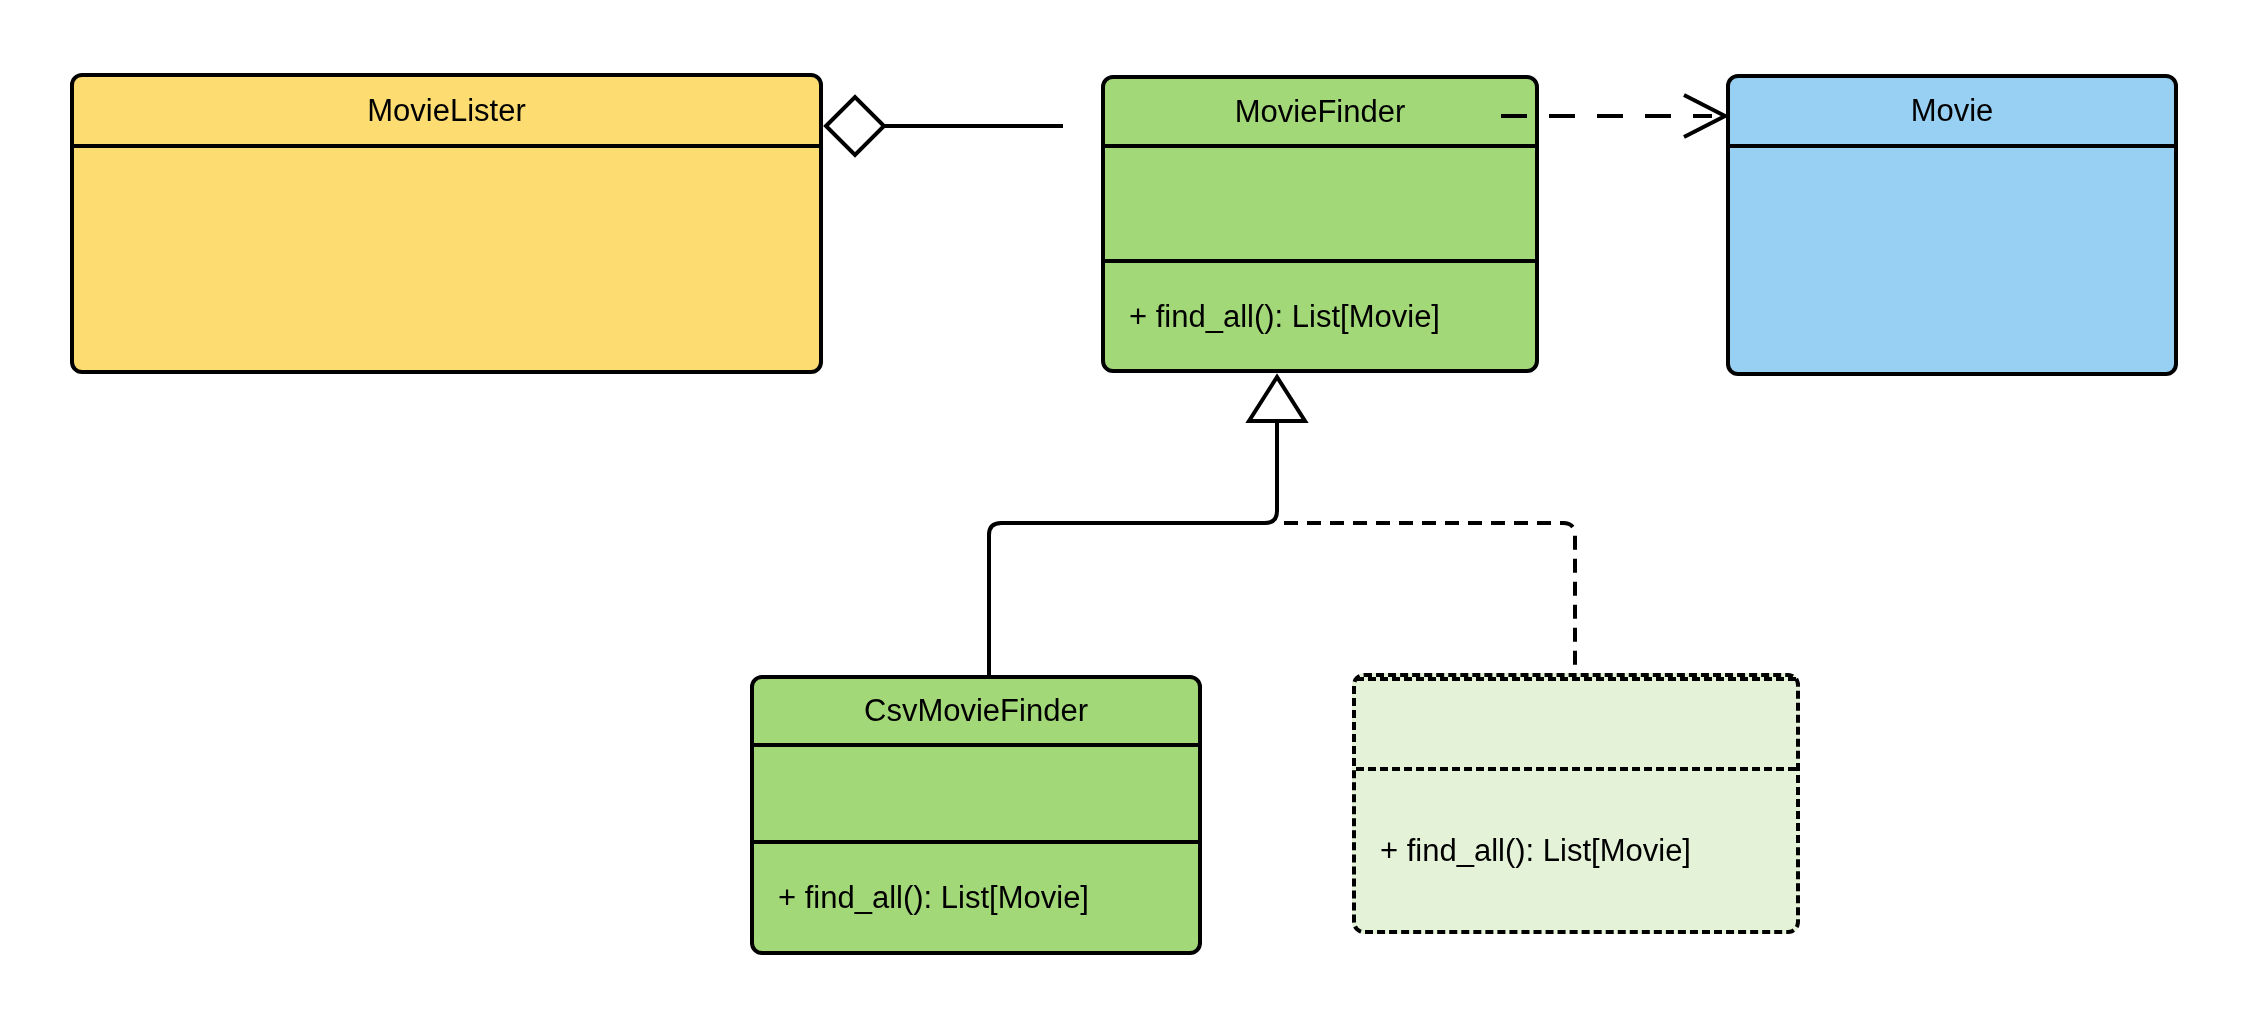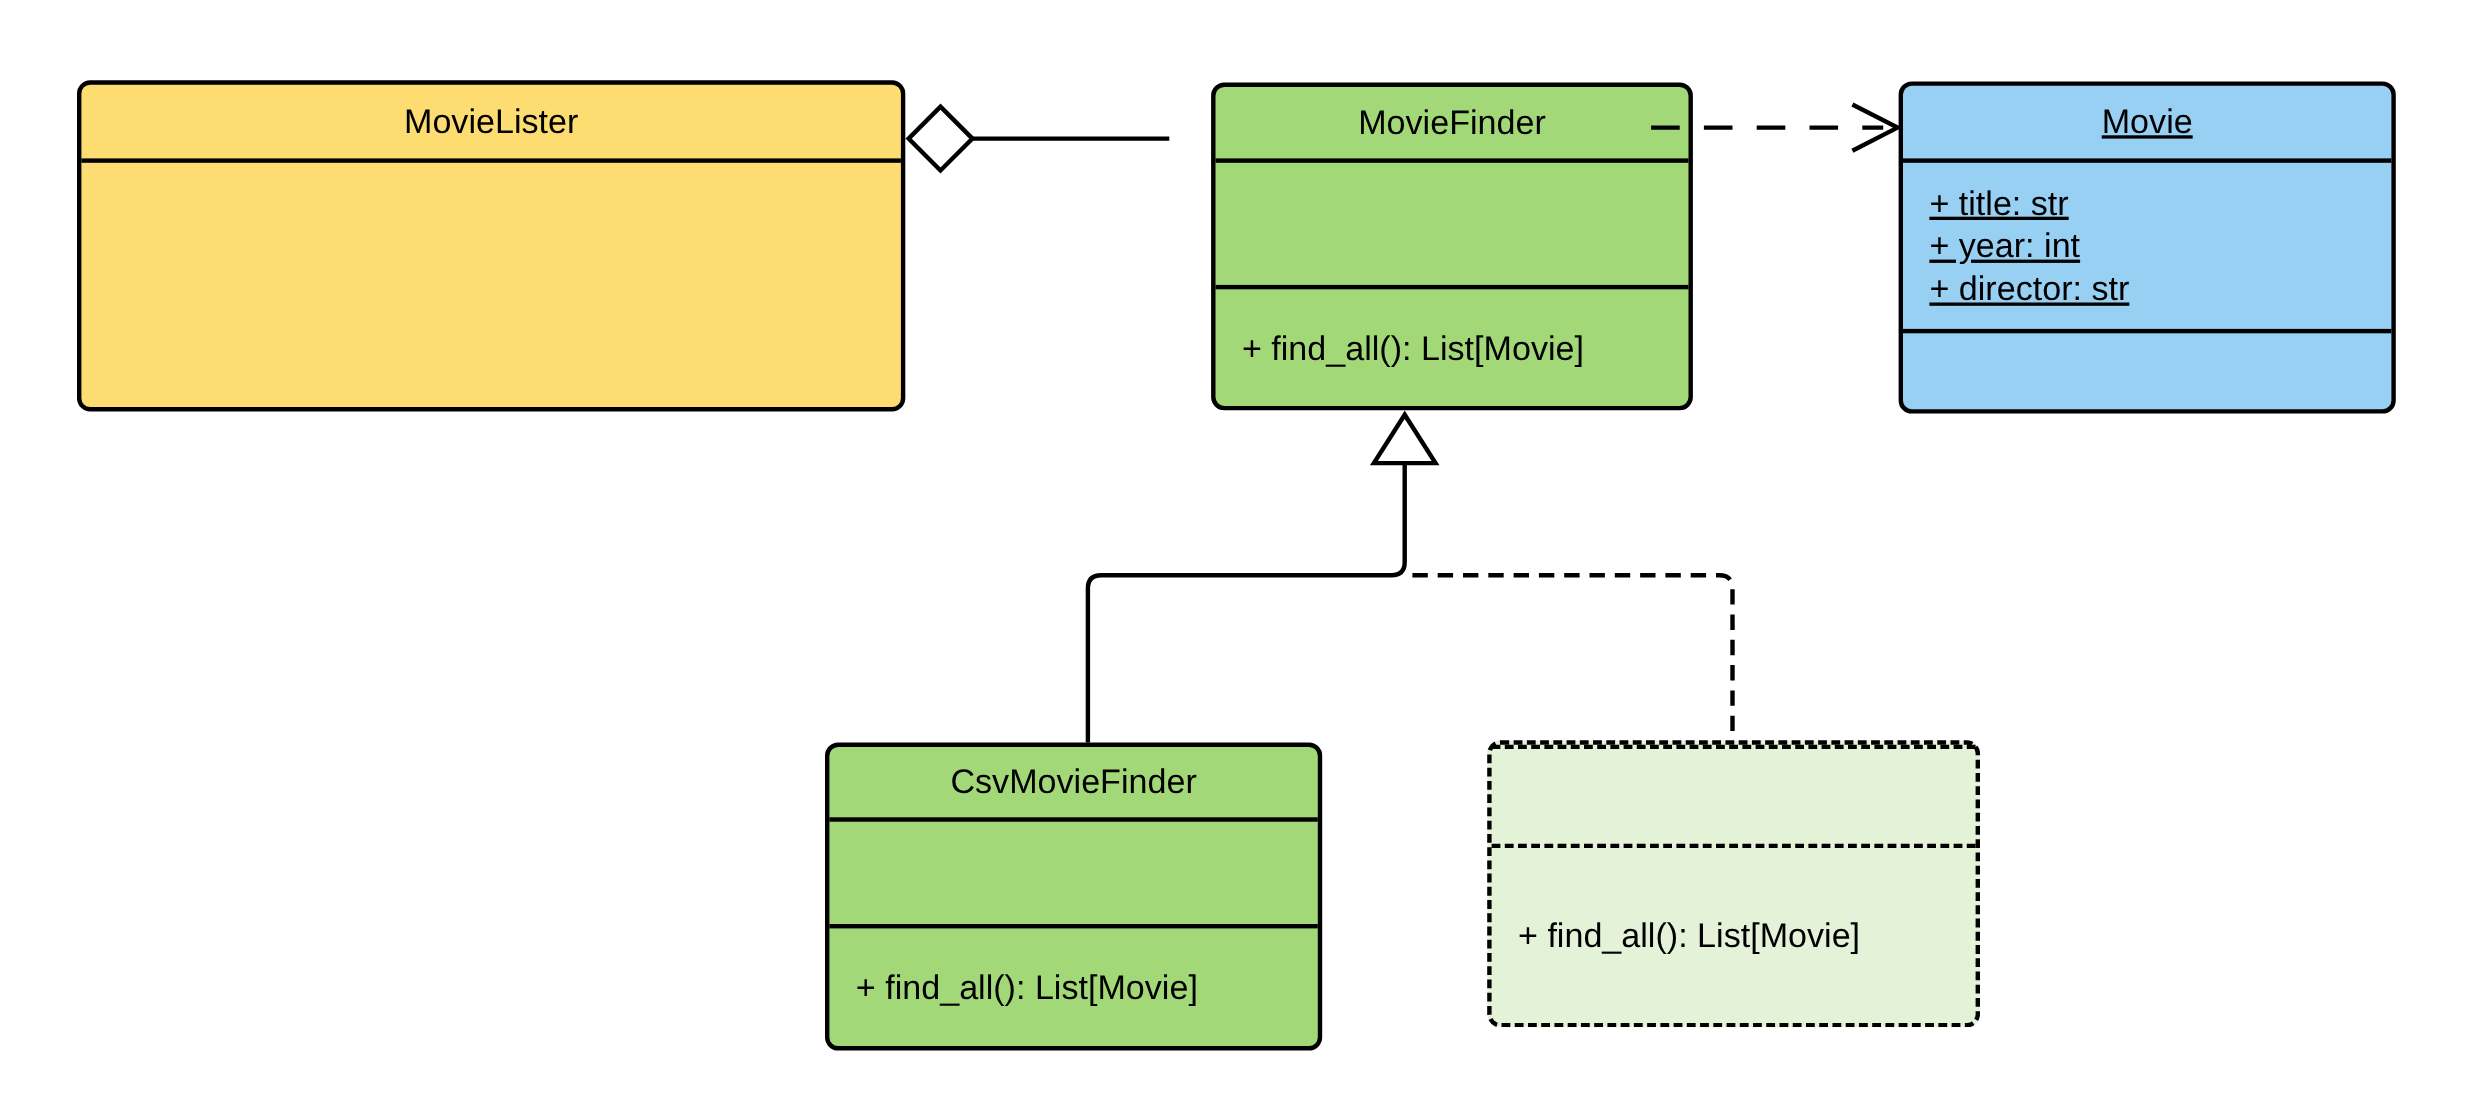--- a/index.html
+++ b/index.html
@@ -79,28 +79,23 @@
   <div class="uml-class" style="left: 1101px; top: 75px; width: 438px; height: 298px; background-color: rgb(163, 216, 120);">
     <div class="row title-row" style="height:65px">
       <span>MovieFinder</span>
     </div>
     <div class="row members-row" style="height:115px"></div>
     <div class="row members-row grow">
       <div class="member-line">+ find_all(): List[Movie]</div>
     </div>
   </div>
 
-  <div class="uml-class" style="left: 1726px; top: 74px; width: 452px; height: 302px; background-color: rgb(151, 208, 242); text-decoration: underline;">
+  <div class="uml-class" style="left: 1726px; top: 74px; width: 452px; height: 302px; background-color: rgb(151, 208, 242);">
     <div class="row title-row" style="height:66px">
       <span>Movie</span>
-    </div>
-    <div class="row members-row" style="height:155px">
-      <div class="member-line">+ title: str</div>
-      <div class="member-line">+ year: int</div>
-      <div class="member-line">+ director: str</div>
     </div>
     <div class="row members-row grow"></div>
   </div>
 
   <div class="uml-class" style="left: 750px; top: 675px; width: 452px; height: 280px; background-color: rgb(163, 216, 120);">
     <div class="row title-row" style="height:64px">
       <span>CsvMovieFinder</span>
     </div>
     <div class="row members-row" style="height:97px"></div>
     <div class="row members-row grow">

